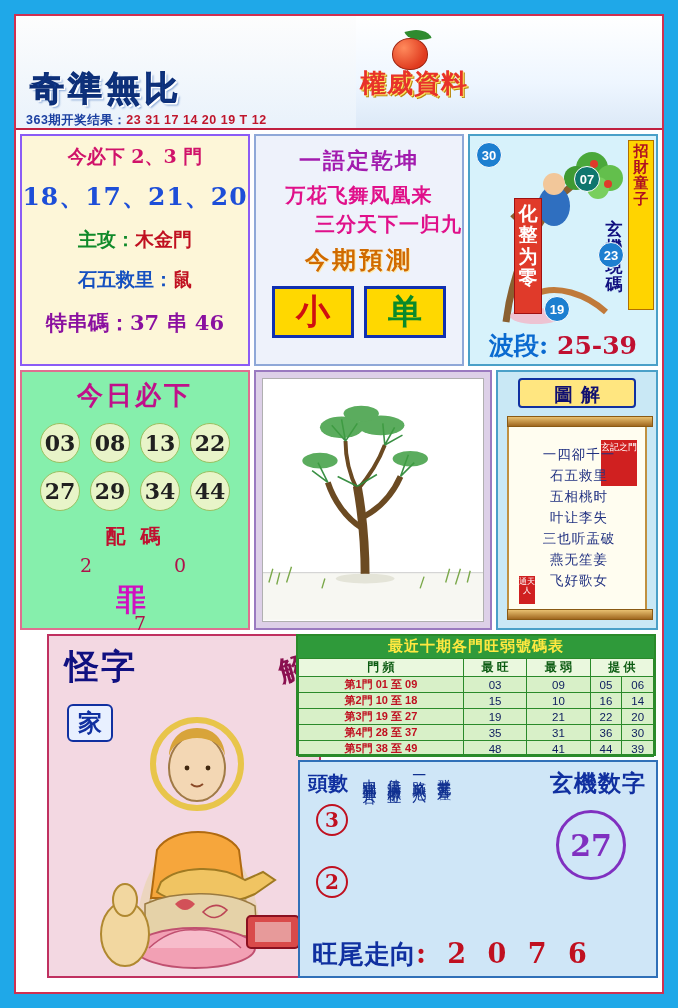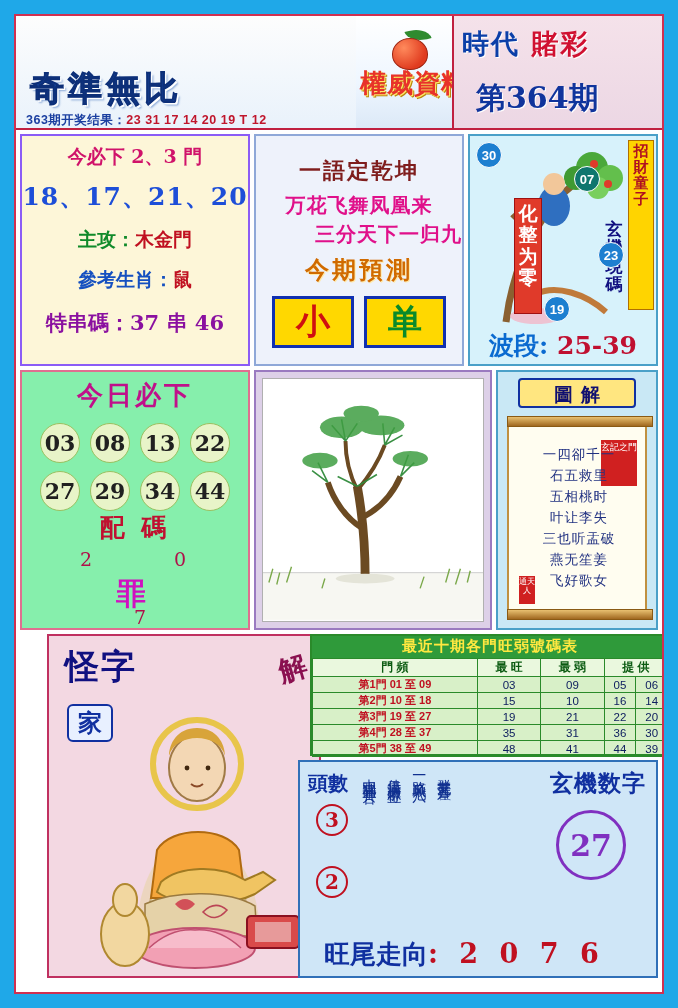--- a/index.html
+++ b/index.html
@@ -109,21 +109,21 @@
   .box-a .l4 { margin-top: 14px; font-size: 19px; font-weight: bold; color: #1550c0; }
   .box-a .l4 b { color: #c01020; }
   .box-a .l5 { margin-top: 16px; font-size: 21px; font-weight: bold; color: #8a10a0; }
 
   .box-b {
     position: absolute; left: 238px; top: 4px; width: 210px; height: 232px;
     background: #eef2fb; border: 2px solid #8fa8d8;
     text-align: center;
     font-family: "DejaVu Serif", serif;
   }
-  .box-b .t1 { margin-top: 20px; font-size: 22px; font-weight: bold; color: #7f1d1d; letter-spacing: 2px;}
+  .box-b .t1 { margin-top: 10px; font-size: 22px; font-weight: bold; color: #a21caf; letter-spacing: 2px;}
   .box-b .t2 { margin-top: 6px; font-size: 20px; font-weight: bold; color: #e0108a; letter-spacing: 1px;}
   .box-b .t3 { margin-top: 2px; font-size: 20px; font-weight: bold; color: #e0108a; letter-spacing: 1px; text-align: right;}
   .box-b .t4 { margin-top: 6px; font-size: 24px; font-weight: bold; color: #d06a00; letter-spacing: 3px;
                text-shadow: 1px 1px 0 #ffe9a8; }
   .pick-row { margin-top: 10px; display: flex; justify-content: center; gap: 10px; }
   .pick {
     width: 82px; height: 52px; border: 3px solid #1030b0;
     display: flex; align-items: center; justify-content: center;
     font-size: 34px; font-weight: bold; font-family: "DejaVu Serif", serif;
   }
@@ -178,21 +178,21 @@
     font-family: "DejaVu Serif", serif;
   }
   .box-d .hd { margin-top: 6px; font-size: 26px; font-weight: bold; color: #c0108a; letter-spacing: 3px; }
   .nums-grid { margin-top: 10px; display: flex; flex-wrap: wrap; justify-content: center; gap: 8px 10px; padding: 0 12px;}
   .numball {
     width: 40px; height: 40px; border-radius: 50%;
     background: #e8f4c8; border: 1px solid #9ac060;
     font-size: 22px; font-weight: bold; color: #202020;
     display: flex; align-items: center; justify-content: center;
   }
-  .box-d .pm { margin-top: 0; font-size: 25px; font-weight: bold; color: #c01030; letter-spacing: 4px;}
+  .box-d .pm { margin-top: 12px; font-size: 20px; font-weight: bold; color: #c01030; letter-spacing: 4px;}
   .pm-vals { position: relative; height: 80px; }
   .pm-vals .v1 { position: absolute; left: 58px; top: 4px; font-size: 19px; color: #b0104a; }
   .pm-vals .v2 { position: absolute; left: 152px; top: 4px; font-size: 19px; color: #b0104a; }
   .pm-vals .v3 { position: absolute; left: 94px; top: 30px; font-size: 30px; color: #d010c0; font-weight: bold;}
   .pm-vals .v4 { position: absolute; left: 112px; top: 62px; font-size: 19px; color: #b0104a; }
 
   .box-e {
     position: absolute; left: 238px; top: 0; width: 238px; height: 260px;
     background: #ddd0e8; border: 2px solid #9a7ac0; padding: 6px;
   }
@@ -254,21 +254,21 @@
     color: #8a1050; transform: rotate(-16deg);
   }
   .box-g .jia-badge {
     position: absolute; left: 18px; top: 68px; width: 46px; height: 38px;
     border: 2px solid #1030a0; border-radius: 6px; background: #e8f0ff;
     font-family: "DejaVu Serif", serif; font-size: 24px; font-weight: bold;
     color: #1030a0; text-align: center; line-height: 34px;
   }
 
   .box-h {
-    position: absolute; left: 294px; top: 0; width: 360px; height: 122px;
+    position: absolute; left: 280px; top: 0; width: 360px; height: 122px;
     background: #d8f0c8; border: 2px solid #2a8a2a;
   }
   .box-h .ttl {
     height: 22px; background: #2f9a3a; color: #ffe840;
     font-family: "DejaVu Serif", serif; font-size: 15px; font-weight: bold;
     text-align: center; line-height: 21px; letter-spacing: 1px;
   }
   table.tbl { width: 100%; border-collapse: collapse; font-size: 11.5px; font-family:"Liberation Sans",sans-serif;}
   table.tbl th, table.tbl td {
     border: 1px solid #2a8a2a; text-align: center; height: 16px; color: #102060;
@@ -304,21 +304,21 @@
   }
   .box-i .bigcircle {
     position: absolute; right: 30px; top: 48px; width: 70px; height: 70px;
     border: 3px solid #8030c0; border-radius: 50%;
     display: flex; align-items: center; justify-content: center;
     font-family: "DejaVu Serif", serif; font-size: 30px; font-weight: bold; color: #8030c0;
   }
   .box-i .foot {
     position: absolute; left: 0; bottom: 4px; width: 100%;
     font-family: "DejaVu Serif", serif; font-size: 26px; font-weight: bold;
-    color: #1030a0; padding-left: 24px;
+    color: #1030a0; padding-left: 12px;
   }
   .box-i .foot .nums { color: #c01020; letter-spacing: 6px; font-size: 27px; }
 </style>
 </head>
 <body>
 
 <div class="page">
 
   <div class="header">
     <div class="hdr-left">
@@ -327,39 +327,32 @@
         <span>363期开奖结果：</span><span class="nums">23 31 17 14 20 19 T 12</span>
       </div>
     </div>
     <div class="hdr-mid">
       <div class="fruit">
         <div class="leaf"></div>
           <div class="apple"></div>
       </div>
       <div class="quanwei">權威資料</div>
     </div>
-    <div class="hdr-right">
-      <div class="brand">
-        <span class="b1">時代</span>
-        <span class="b2">賭彩</span>
-      </div>
-      <div class="issue">第364期</div>
-    </div>
   </div>
 
   <div class="row1">
 
     <div class="box-a">
       <div class="l1">今必下 2、3 門</div>
       <div class="l2">18、17、21、20</div>
       <div class="l3">
         <span>主攻：</span><b>木金門</b>
       </div>
       <div class="l4">
-        <span>參考生肖：</span><b>鼠</b>
+        <span>石五救里：</span><b>鼠</b>
       </div>
       <div class="l5">特串碼：37 串 46</div>
     </div>
 
     <div class="box-b">
       <div class="t1">一語定乾坤</div>
       <div class="t2">万花飞舞凤凰来</div>
       <div class="t3">三分天下一归九</div>
       <div class="t4">今期預測</div>
       <div class="pick-row">

